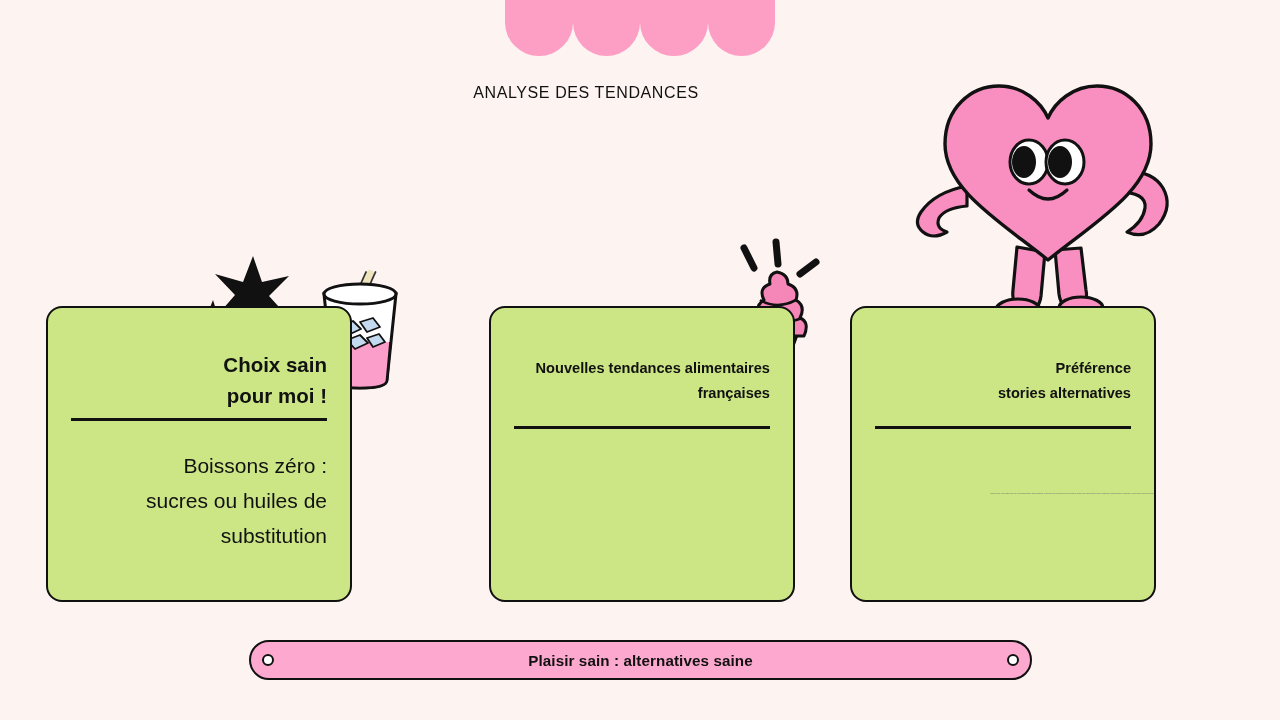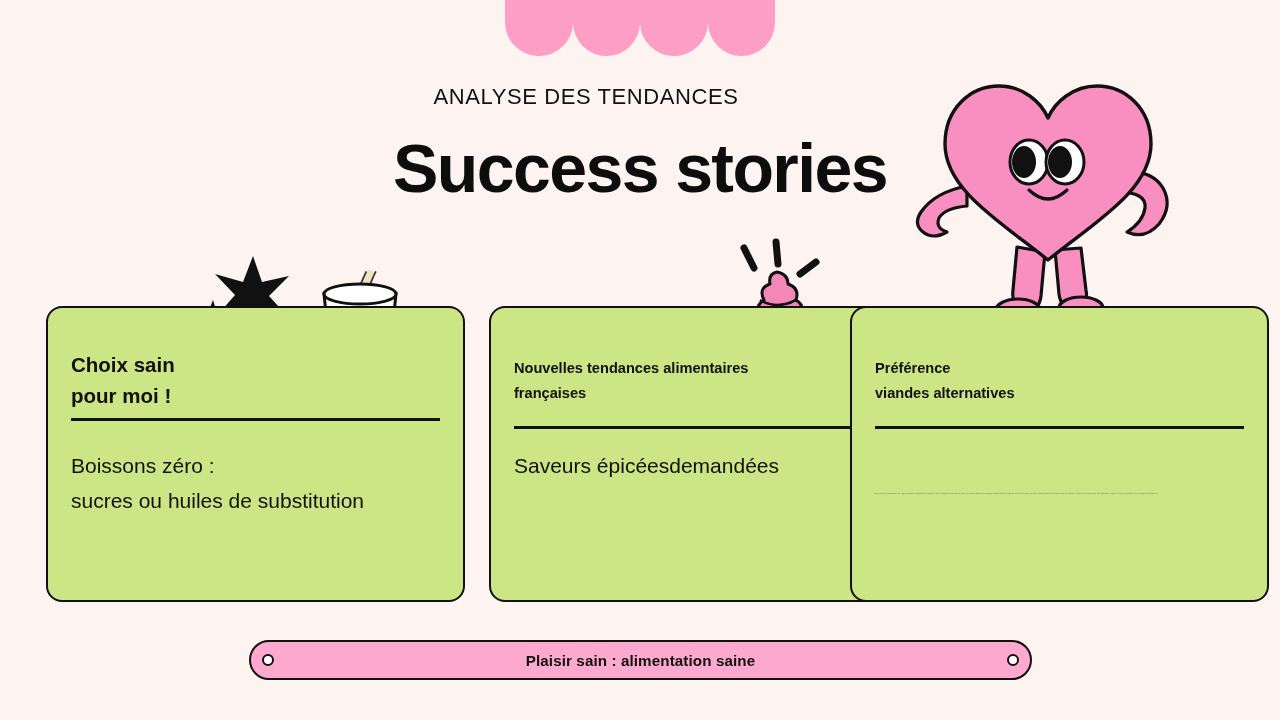--- a/index.html
+++ b/index.html
@@ -19,21 +19,21 @@
     background:#fd9ec5; border-radius:0 0 50% 50%;
   }
   .scallop .l0 { left:0; }
   .scallop .l1 { left:67.5px; }
   .scallop .l2 { left:135px; }
   .scallop .l3 { left:202.5px; }
 
   
   .eyebrow {
     position:absolute; left:0; top:84px; width:1172px; text-align:center;
-    font-size:22px; letter-spacing:0.6px; color:#111; font-weight:400;
+    font-size:16px; letter-spacing:0.6px; color:#111; font-weight:400;
   }
   .headline {
     position:absolute; left:0; top:133px; width:1280px; text-align:center;
     font-size:68px; font-weight:700; letter-spacing:-1.6px; color:#0d0d0d;
     line-height:1.05;
   }
 
   
   .heart-mascot { position:absolute; left:905px; top:72px; width:285px; height:245px; }
   .heart-mascot svg { display:block; width:100%; height:100%; overflow:visible; }
@@ -42,23 +42,24 @@
   .deco { position:absolute; }
   .deco svg { display:block; overflow:visible; }
   .deco-stars { left:193px; top:248px; width:115px; height:130px; }
   .deco-cup   { left:314px; top:262px; width:92px; height:130px; }
   .deco-cone  { left:720px; top:240px; width:115px; height:155px; }
   .deco-steak { left:1018px; top:308px; width:96px; height:78px; }
   .deco-squig { left:1020px; top:310px; width:92px; height:52px; }
 
   
   .card {
-    position:absolute; top:306px; width:419px; height:296px;
+    position:absolute; top:306px; width:306px; height:296px;
     background:#cce585; border:2.5px solid #111; border-radius:16px;
     overflow:hidden;
+    text-align:right;
   }
   .card.c1 { left:46px; }
   .card.c2 { left:449px;margin-left:40px; }
   .card.c3 { left:850px; }
 
   .card-inner { position:relative; width:100%; height:100%; padding:0 23px; }
 
   .card-title {
     position:absolute; left:23px; right:23px;
     font-weight:700; color:#111;
@@ -108,21 +109,20 @@
 
   <div class="scallop">
     <div class="body"></div>
     <div class="lobe l0"></div>
     <div class="lobe l1"></div>
     <div class="lobe l2"></div>
     <div class="lobe l3"></div>
   </div>
 
   <div class="eyebrow">ANALYSE DES TENDANCES</div>
-  <div class="headline">Success stories</div>
 
   <div class="heart-mascot">
     <svg viewBox="0 0 285 245">
 
       <path d="M112 175 L108 218 Q106 236 120 238 Q134 240 136 224 L140 180 Z" fill="#f98ec0" stroke="#111" stroke-width="3.2" stroke-linejoin="round"></path>
       <path d="M150 178 L154 222 Q156 238 170 236 Q184 234 181 218 L176 176 Z" fill="#f98ec0" stroke="#111" stroke-width="3.2" stroke-linejoin="round"></path>
       <ellipse cx="113" cy="238" rx="22" ry="11" fill="#f98ec0" stroke="#111" stroke-width="3.2"></ellipse>
       <ellipse cx="176" cy="236" rx="22" ry="11" fill="#f98ec0" stroke="#111" stroke-width="3.2"></ellipse>
 
       <path d="M62 114 Q30 120 16 140 Q8 152 18 160 Q28 168 42 160 Q30 156 34 146 Q40 136 62 134 Z" fill="#f98ec0" stroke="#111" stroke-width="3.2" stroke-linejoin="round"></path>
@@ -207,32 +207,31 @@
       <div class="card-body" style="white-space:pre-line">Boissons zéro :
 sucres ou huiles de substitution</div>
     </div>
   </div>
 
   <div class="card c2">
     <div class="card-inner">
       <div class="card-title" style="white-space:pre-line">Nouvelles tendances alimentaires
 françaises</div>
       <div class="card-rule"></div>
-      <div class="card-body" style="white-space:pre-line">Saveurs épicéesdemandées</div>
     </div>
   </div>
 
   <div class="card c3">
     <div class="card-inner">
       <div class="card-title" style="white-space:pre-line">Préférence
-viandes alternatives</div>
+stories alternatives</div>
       <div class="card-rule"></div>
       <div class="microtext">Notez que ces habitudes de consommation alimentaires illustrent des tendances recensées dans les observations des marchés alimentaires français, avec pour cas des choix alimentaires de substitution de sucres et huiles de préférence des aliments à faible teneur en calories, des viandes alternatives</div>
     </div>
   </div>
 
   <div class="banner">
     <span class="banner-dot left"></span>
-    <span class="banner-label">Plaisir sain : alimentation saine</span>
+    <span class="banner-label">Plaisir sain : alternatives saine</span>
     <span class="banner-dot right"></span>
   </div>
 
 </div>
 
 </body></html>

